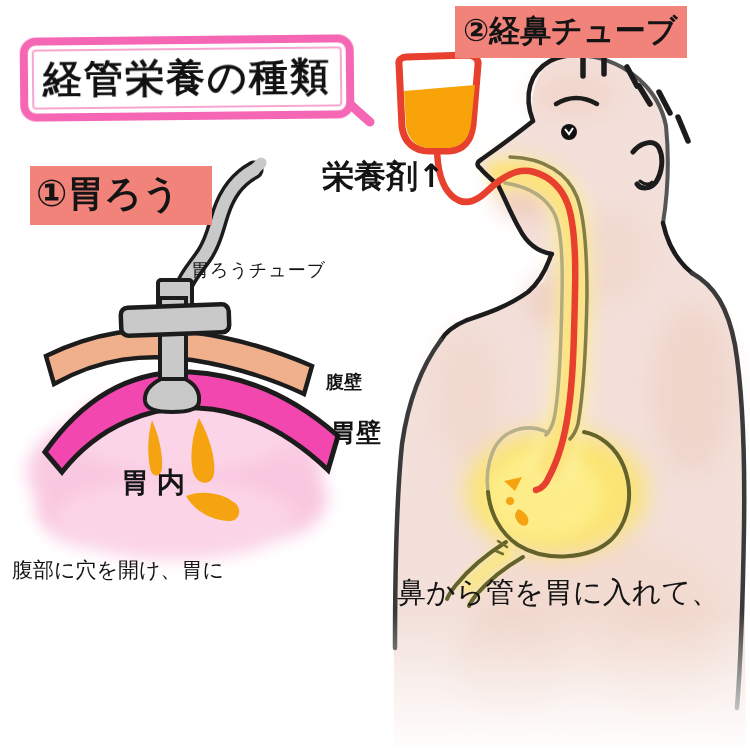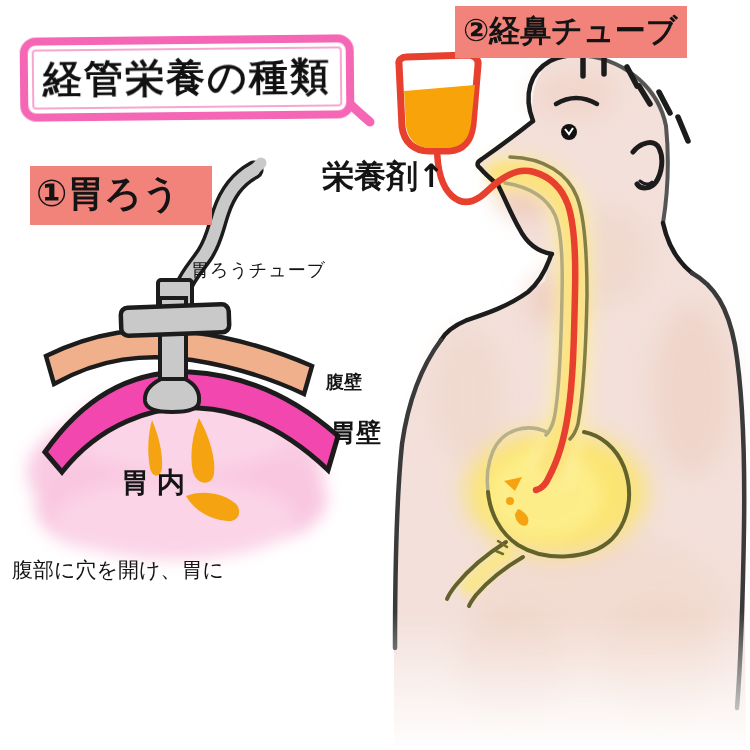--- a/index.html
+++ b/index.html
@@ -187,15 +187,16 @@
   <div class="txt wall1">腹壁</div>
   <div class="txt wall2">胃壁</div>
   <div class="txt inside">胃内</div>
   <div class="txt caption caption1">
     <div>腹部に穴を開け、胃に</div>
   </div>
 
   <div class="txt hl heading2">②経鼻チューブ</div>
   <div class="txt nutrient">栄養剤↑</div>
   <div class="txt caption caption2">
+    <div>鼻から管を胃に入れて、</div>
   </div>
 
 </div>
 
 </body></html>

